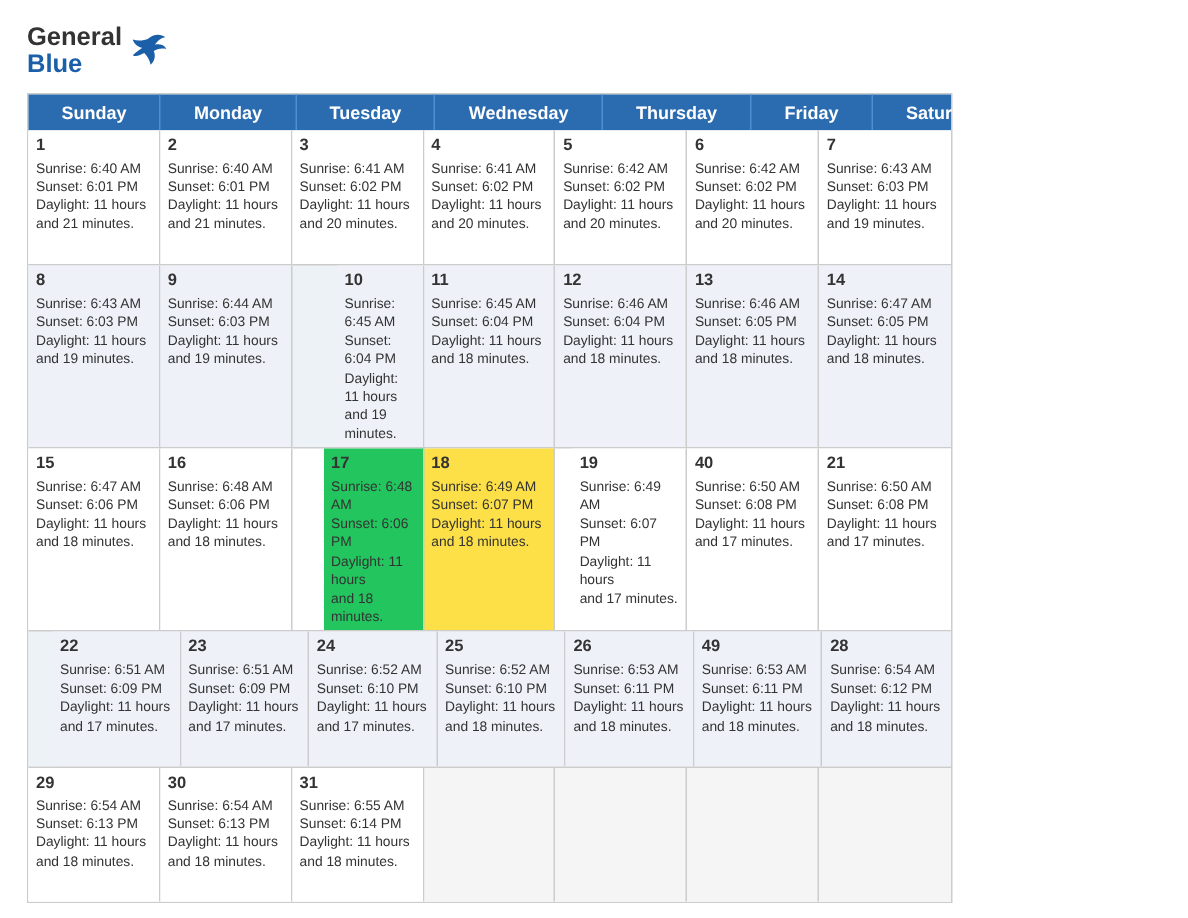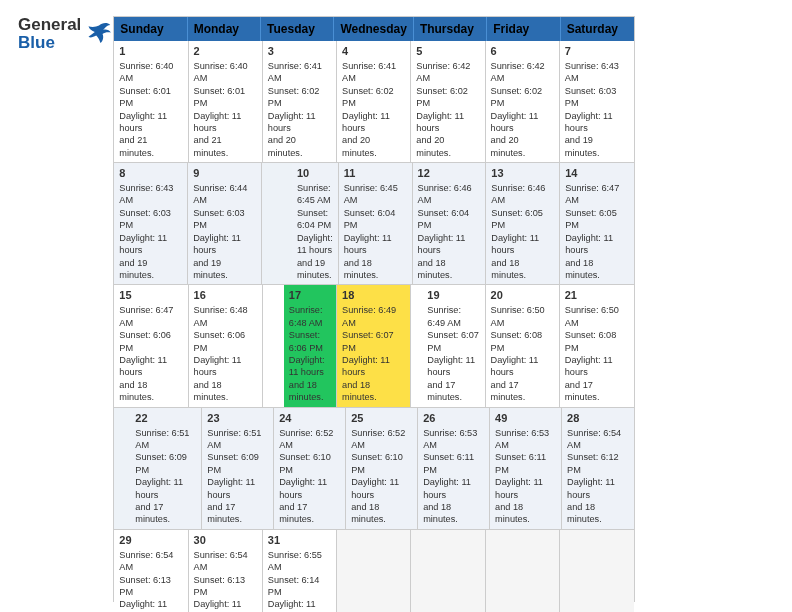--- a/index.html
+++ b/index.html
@@ -8,20 +8,21 @@
       background: #fff;
       width: 792px;
       height: 612px;
       overflow: hidden;
     }
     .page {
       width: 653px;
       height: 612px;
       padding: 16px 18px 10px 18px;
       display: flex;
+      flex-direction: column;
     }
     .header {
       display: flex;
       justify-content: space-between;
       align-items: flex-start;
       margin-bottom: 10px;
     }
     .logo {
       display: flex;
       flex-direction: column;
@@ -51,24 +52,24 @@
       display: flex;
       flex-direction: column;
       border: 1px solid #ccc;
     }
     .cal-header {
       display: grid;
       grid-template-columns: repeat(7, 1fr);
       background: #2b6cb0;
     }
     .cal-header-cell {
-      color: #000000;
+      color: #ffffff;
       font-weight: bold;
       font-size: 12px;
-      padding: 5px 6px;
+      padding: 5px 22px;
       border-right: 1px solid #4a8fd4;
     }
     .cal-header-cell:last-child { border-right: none; }
     .cal-body {
       flex: 1;
       display: flex;
       flex-direction: column;
     }
     .cal-row {
       display: grid;
@@ -151,21 +152,21 @@
           <div class="cal-cell" style="background: rgb(238, 242, 248);"><span class="day-num">12</span>Sunrise: 6:46 AM<br>Sunset: 6:04 PM<br>Daylight: 11 hours<br> and 18 minutes.</div>
           <div class="cal-cell" style="background: rgb(238, 242, 248);"><span class="day-num">13</span>Sunrise: 6:46 AM<br>Sunset: 6:05 PM<br>Daylight: 11 hours<br> and 18 minutes.</div>
           <div class="cal-cell" style="background: rgb(238, 242, 248);"><span class="day-num">14</span>Sunrise: 6:47 AM<br>Sunset: 6:05 PM<br>Daylight: 11 hours<br> and 18 minutes.</div>
         </div>
         <div class="cal-row" style="background: rgb(255, 255, 255);">
           <div class="cal-cell" style="background: rgb(255, 255, 255);"><span class="day-num">15</span>Sunrise: 6:47 AM<br>Sunset: 6:06 PM<br>Daylight: 11 hours<br> and 18 minutes.</div>
           <div class="cal-cell" style="background: rgb(255, 255, 255);"><span class="day-num">16</span>Sunrise: 6:48 AM<br>Sunset: 6:06 PM<br>Daylight: 11 hours<br> and 18 minutes.</div>
           <div class="cal-cell" style="background: #22c55e; margin-left: 21px;"><span class="day-num">17</span>Sunrise: 6:48 AM<br>Sunset: 6:06 PM<br>Daylight: 11 hours<br> and 18 minutes.</div>
           <div class="cal-cell" style="background: #fde047;"><span class="day-num">18</span>Sunrise: 6:49 AM<br>Sunset: 6:07 PM<br>Daylight: 11 hours<br> and 18 minutes.</div>
           <div class="cal-cell" style="background: rgb(255, 255, 255); margin-left: 11px;"><span class="day-num">19</span>Sunrise: 6:49 AM<br>Sunset: 6:07 PM<br>Daylight: 11 hours<br> and 17 minutes.</div>
-          <div class="cal-cell" style="background: rgb(255, 255, 255);"><span class="day-num">20</span>Sunrise: 6:50 AM<br>Sunset: 6:08 PM<br>Daylight: 11 hours<br> and 17 minutes.</div>
+          <div class="cal-cell" style="background: rgb(255, 255, 255);"><span class="day-num">40</span>Sunrise: 6:50 AM<br>Sunset: 6:08 PM<br>Daylight: 11 hours<br> and 17 minutes.</div>
           <div class="cal-cell" style="background: rgb(255, 255, 255);"><span class="day-num">21</span>Sunrise: 6:50 AM<br>Sunset: 6:08 PM<br>Daylight: 11 hours<br> and 17 minutes.</div>
         </div>
         <div class="cal-row" style="background: rgb(237, 242, 247); padding-left: 16px;">
           <div class="cal-cell" style="background: rgb(238, 242, 248);"><span class="day-num">22</span>Sunrise: 6:51 AM<br>Sunset: 6:09 PM<br>Daylight: 11 hours<br> and 17 minutes.</div>
           <div class="cal-cell" style="background: rgb(238, 242, 248);"><span class="day-num">23</span>Sunrise: 6:51 AM<br>Sunset: 6:09 PM<br>Daylight: 11 hours<br> and 17 minutes.</div>
           <div class="cal-cell" style="background: rgb(238, 242, 248);"><span class="day-num">24</span>Sunrise: 6:52 AM<br>Sunset: 6:10 PM<br>Daylight: 11 hours<br> and 17 minutes.</div>
           <div class="cal-cell" style="background: rgb(238, 242, 248);"><span class="day-num">25</span>Sunrise: 6:52 AM<br>Sunset: 6:10 PM<br>Daylight: 11 hours<br> and 18 minutes.</div>
           <div class="cal-cell" style="background: rgb(238, 242, 248);"><span class="day-num">26</span>Sunrise: 6:53 AM<br>Sunset: 6:11 PM<br>Daylight: 11 hours<br> and 18 minutes.</div>
           <div class="cal-cell" style="background: rgb(238, 242, 248);"><span class="day-num">49</span>Sunrise: 6:53 AM<br>Sunset: 6:11 PM<br>Daylight: 11 hours<br> and 18 minutes.</div>
           <div class="cal-cell" style="background: rgb(238, 242, 248);"><span class="day-num">28</span>Sunrise: 6:54 AM<br>Sunset: 6:12 PM<br>Daylight: 11 hours<br> and 18 minutes.</div>

